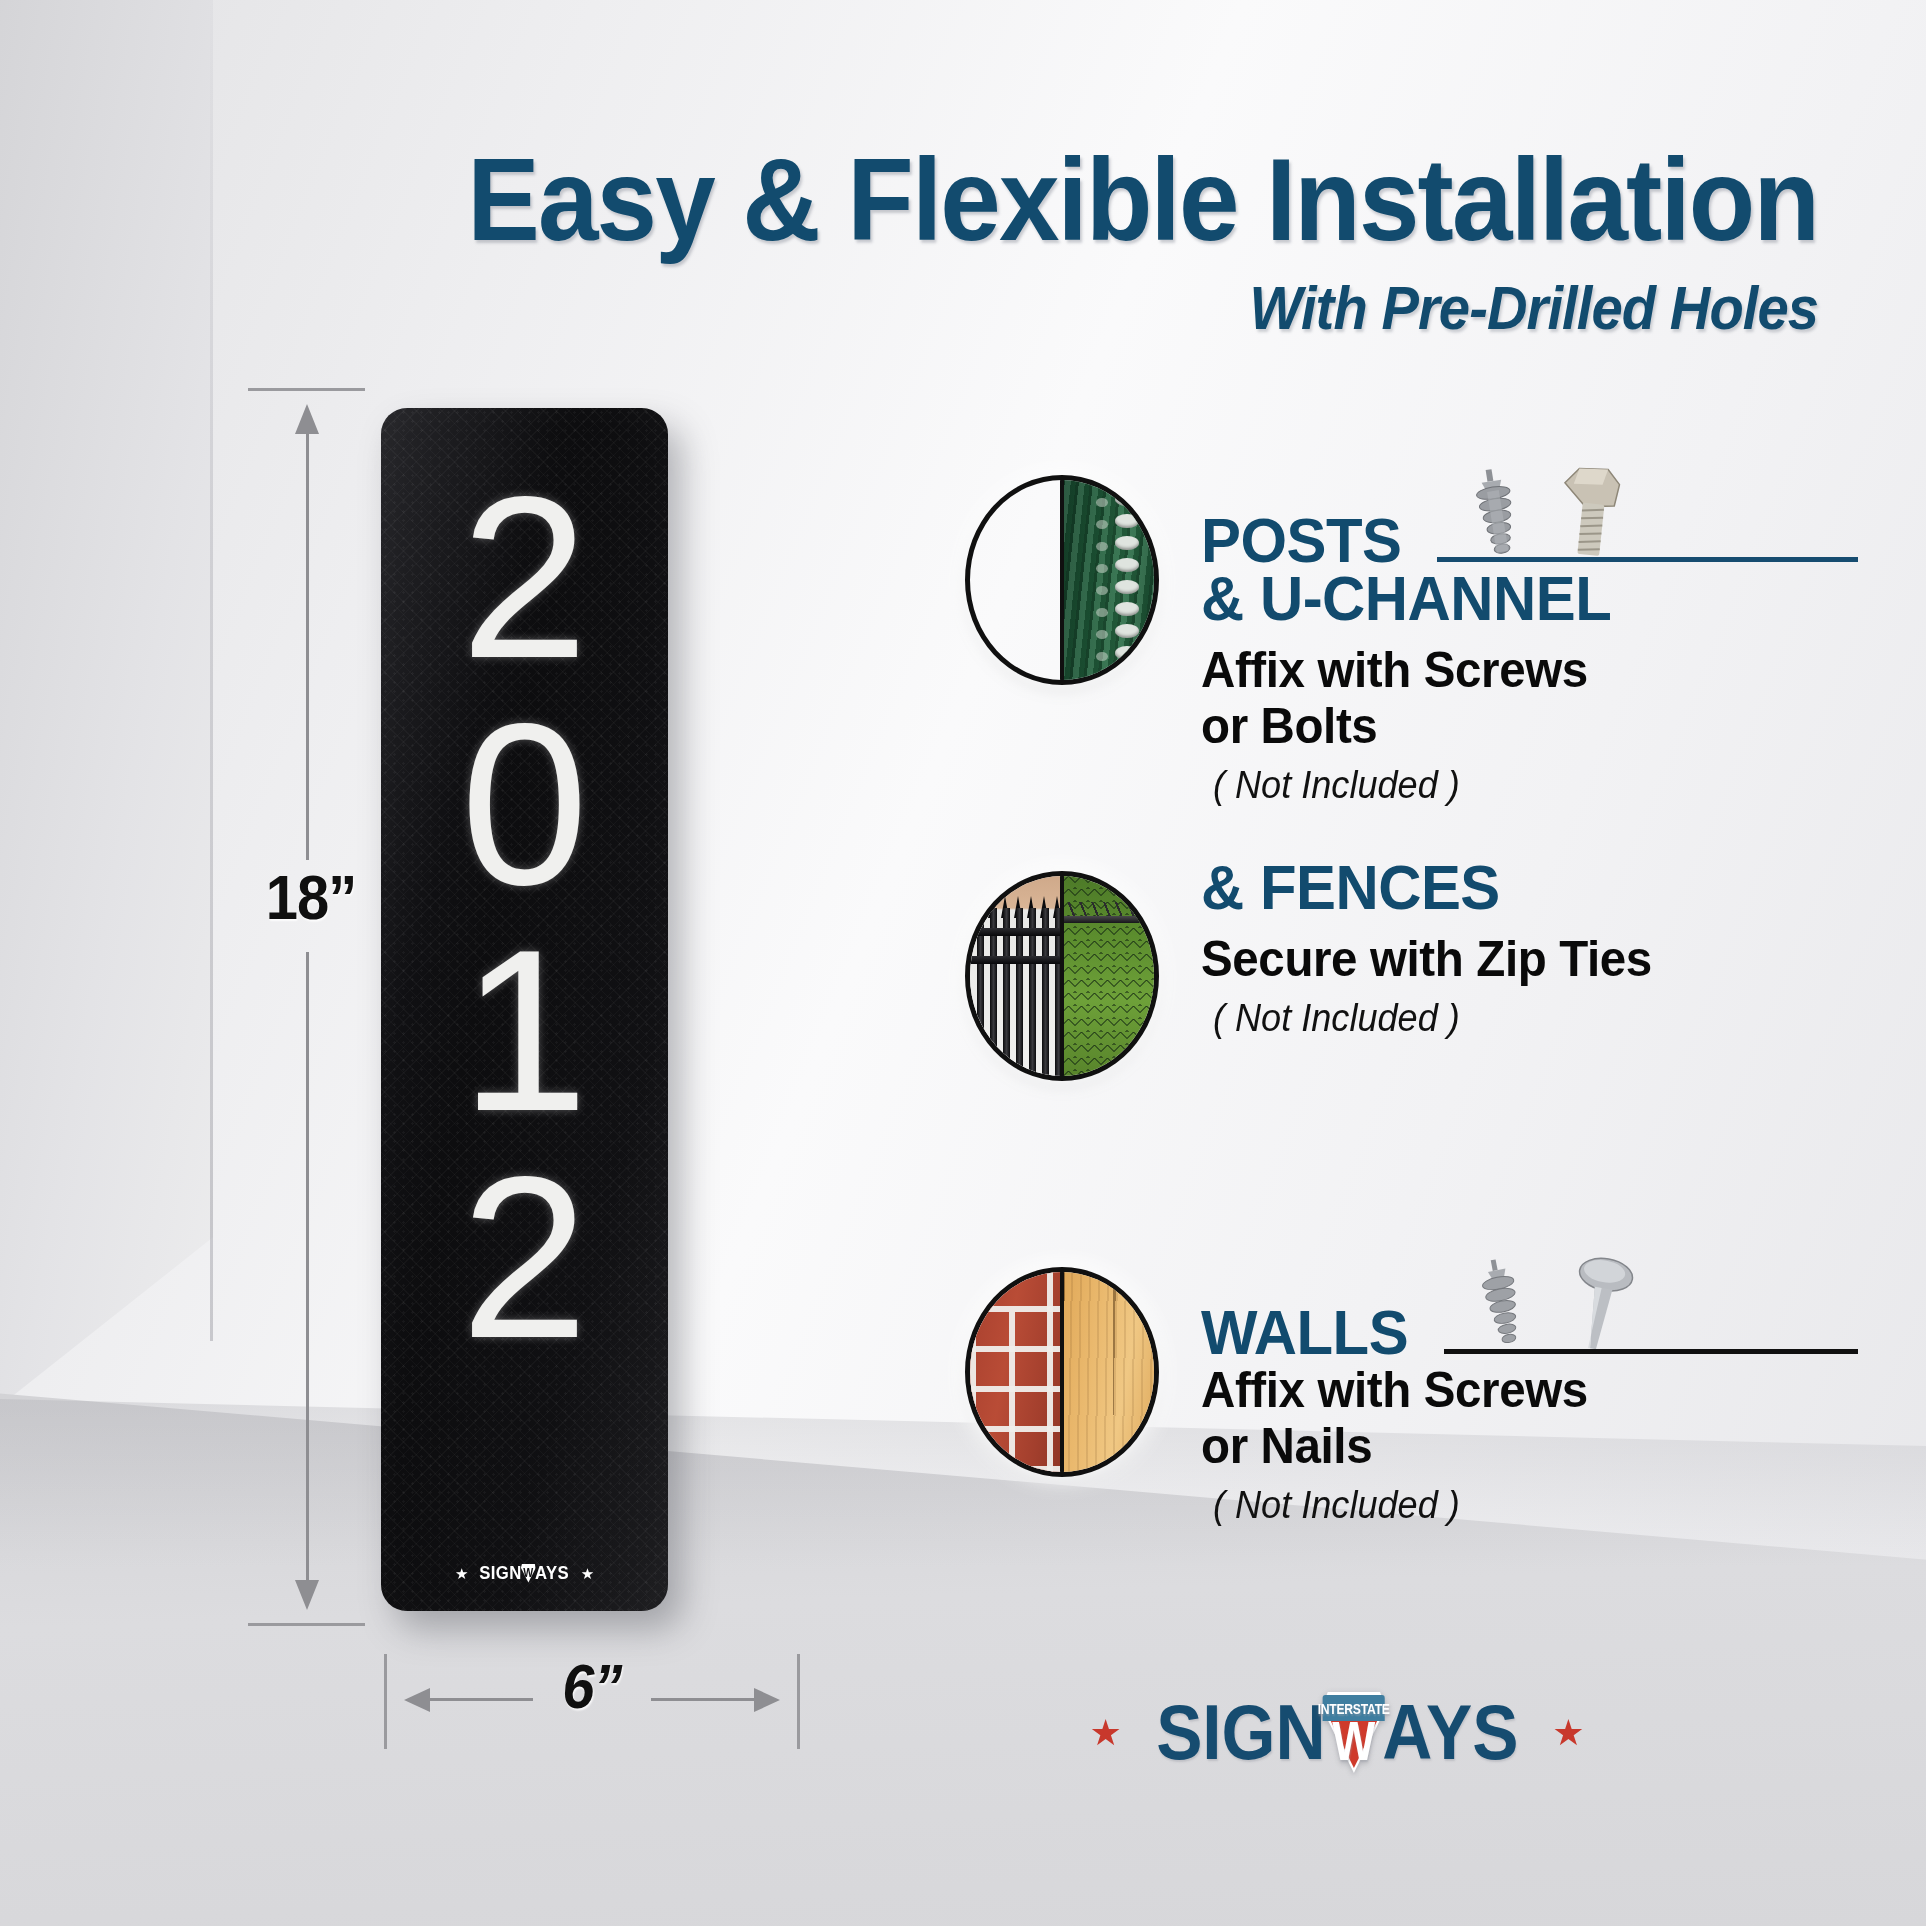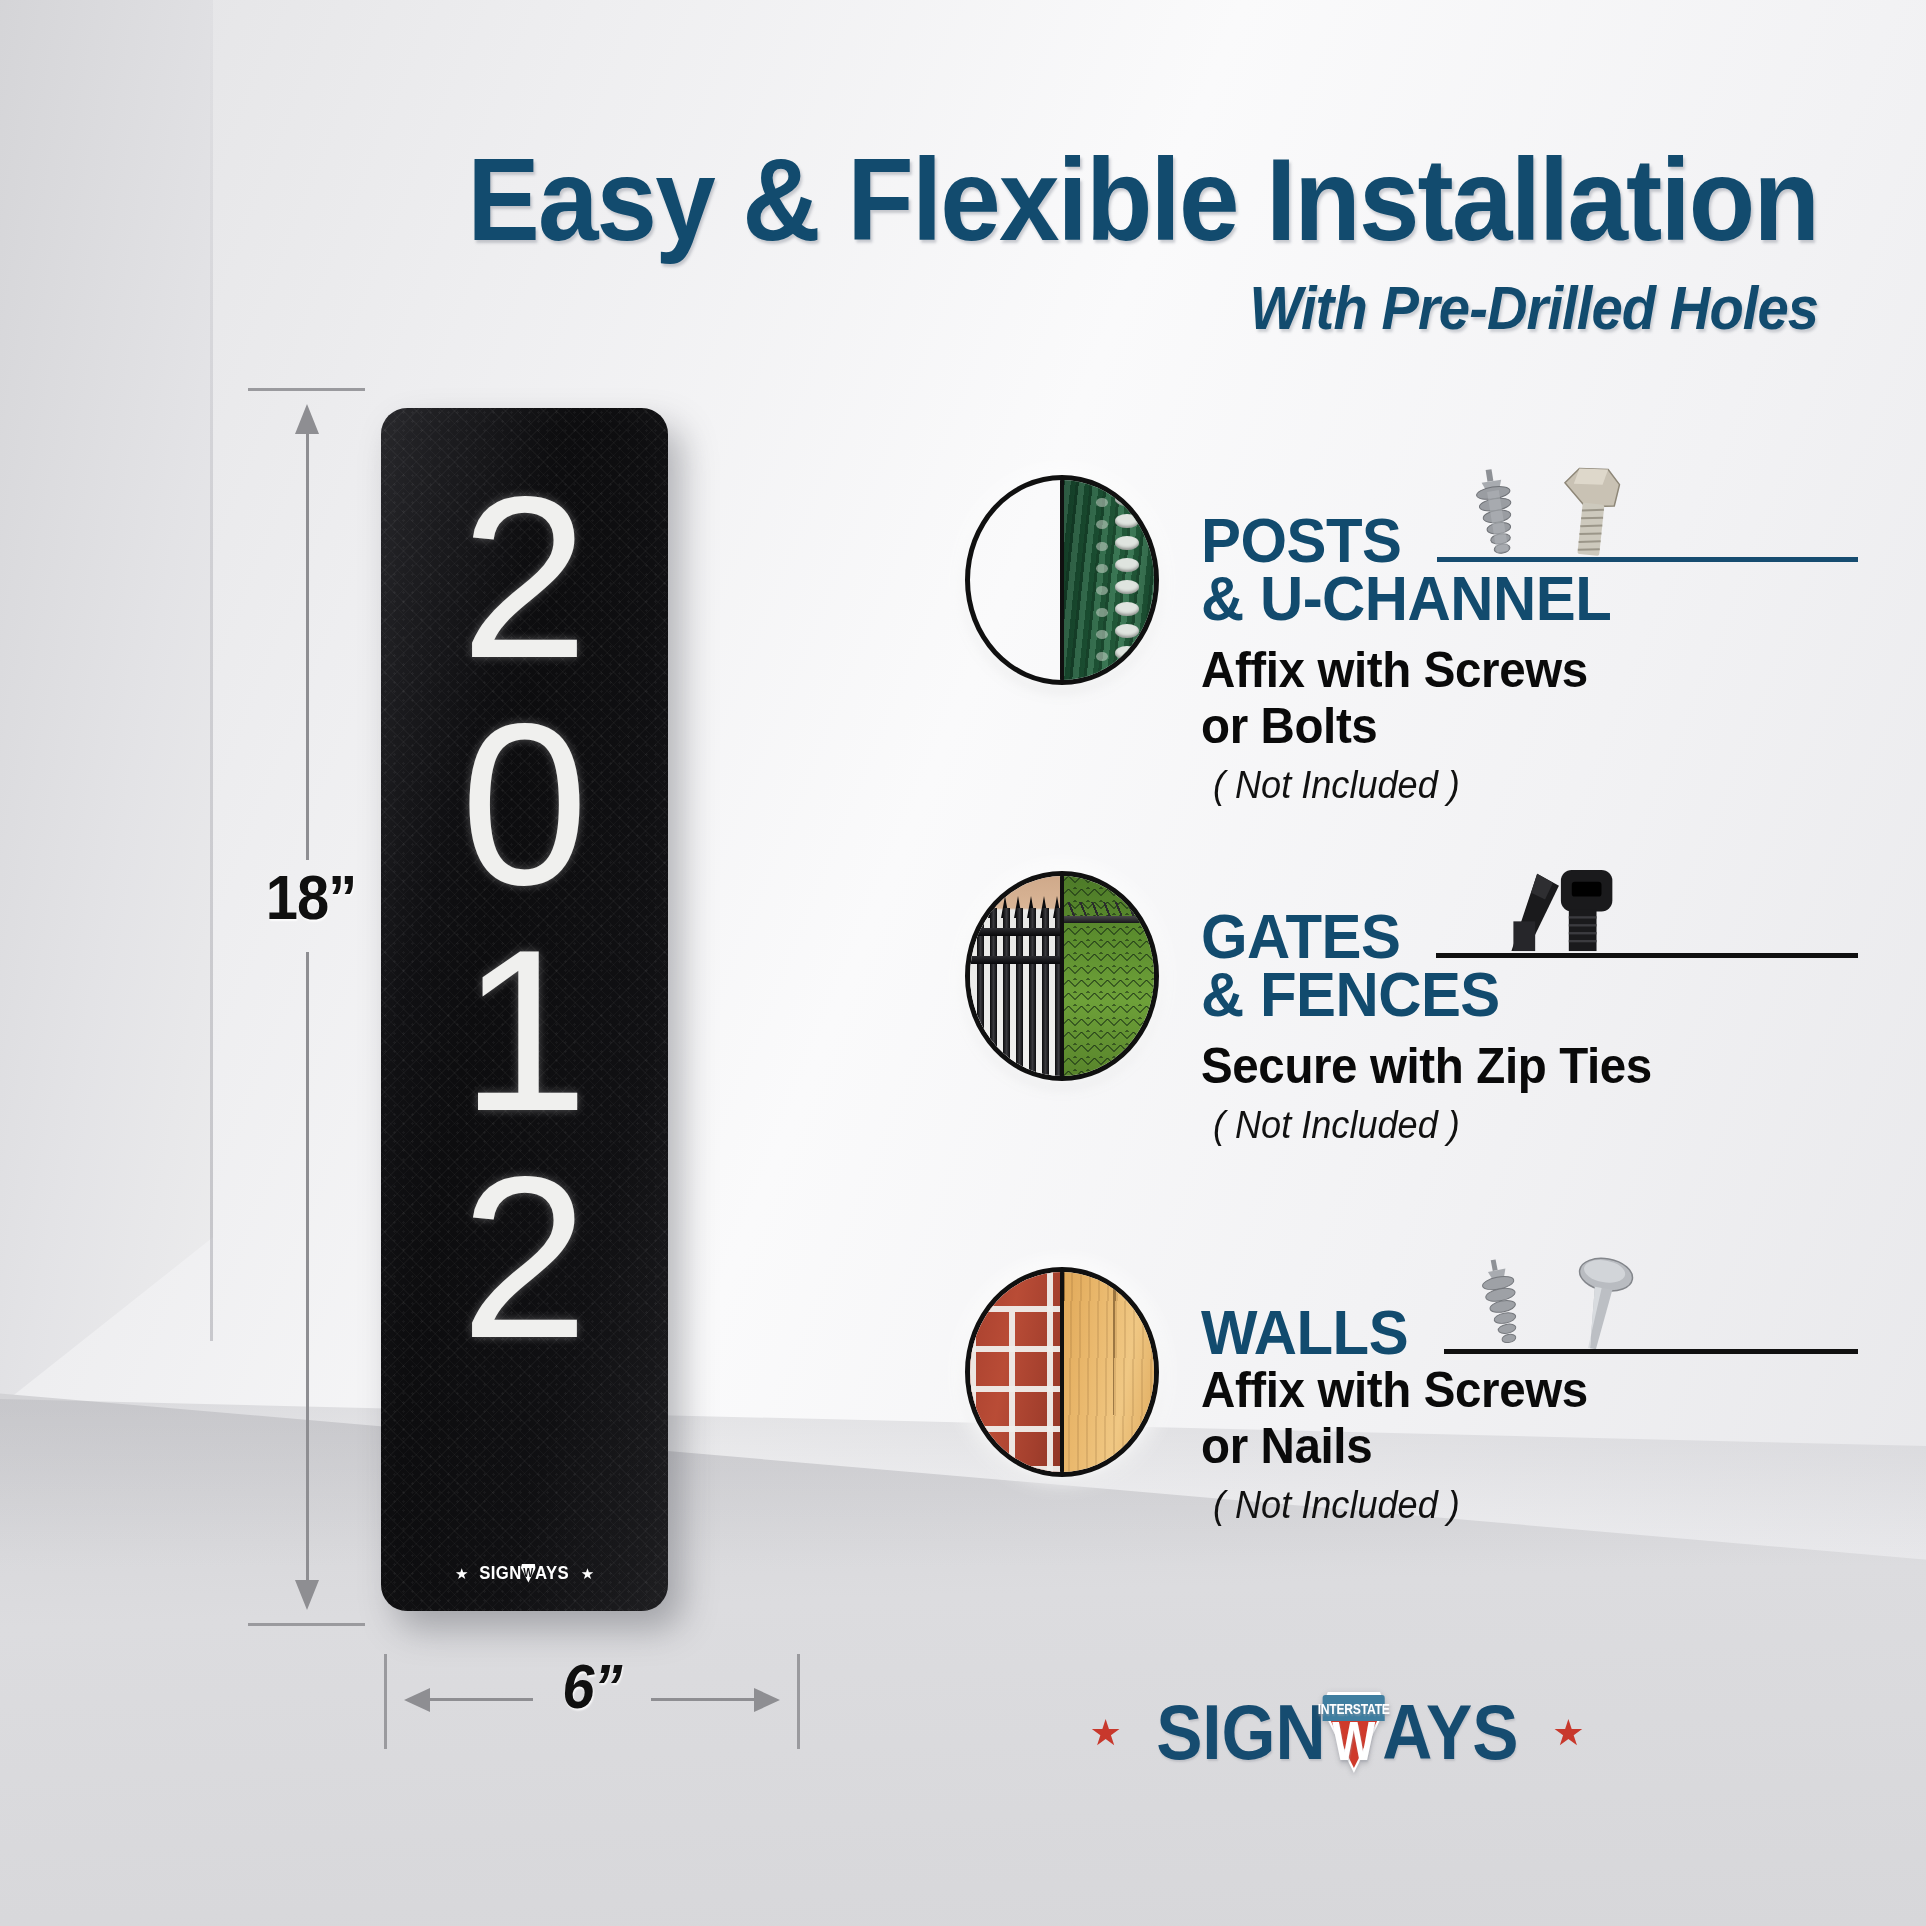--- a/index.html
+++ b/index.html
@@ -466,46 +466,20 @@
             <b style="top:40%"></b>
         </div>
       </div>
       <div class="fc-half chain-grass">
         <div class="chain-barb"></div>
         <div class="chain-rail"></div>
       </div>
       <div class="fc-div"></div>
     </div>
     <div class="ftext">
-      <div class="ftitle-row">
-        <div class="ftitle">GATES</div>
-        <div class="ficons">
-          <svg class="ficon-svg" viewBox="0 0 220 96">
-
-            <g fill="#1a1a1c">
-              <path d="M96 14 L118 26 L86 92 L70 92 Z"></path>
-              <path d="M96 14 L112 23 L104 40 L90 33 Z" fill="#2e2e31"></path>
-              <rect x="72" y="62" width="22" height="30" fill="#26262a"></rect>
-            </g>
-
-            <g>
-              <rect x="120" y="10" width="52" height="42" rx="11" fill="#1a1a1c"></rect>
-              <rect x="131" y="22" width="30" height="15" rx="3" fill="#000000"></rect>
-              <rect x="128" y="50" width="28" height="42" fill="#1a1a1c"></rect>
-              <g stroke="#3b3b3f" stroke-width="2.4">
-                <line x1="128" y1="58" x2="156" y2="58"></line>
-                <line x1="128" y1="66" x2="156" y2="66"></line>
-                <line x1="128" y1="74" x2="156" y2="74"></line>
-                <line x1="128" y1="82" x2="156" y2="82"></line>
-              </g>
-            </g>
-          </svg>
-          <div class="ficon-rule" style="background:#101010"></div>
-        </div>
-      </div>
       <div class="ftitle2">&amp; FENCES</div>
       <div class="fdesc" style="white-space:pre-line">Secure with Zip Ties</div>
       <div class="fnote">( Not Included )</div>
     </div>
   </div>
 
   <div class="feature">
     <div class="fcircle">
       <div class="fc-half brick">
         <div class="brick-offset"></div>

